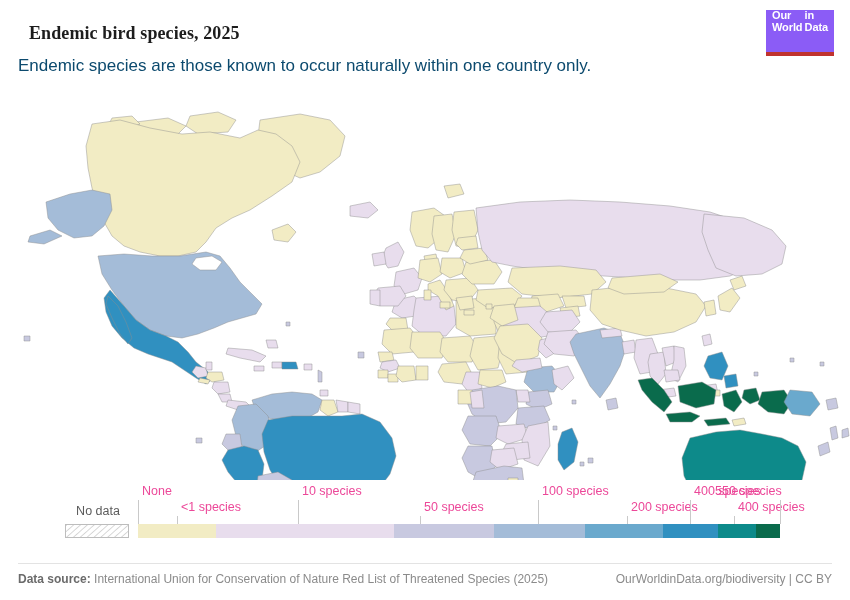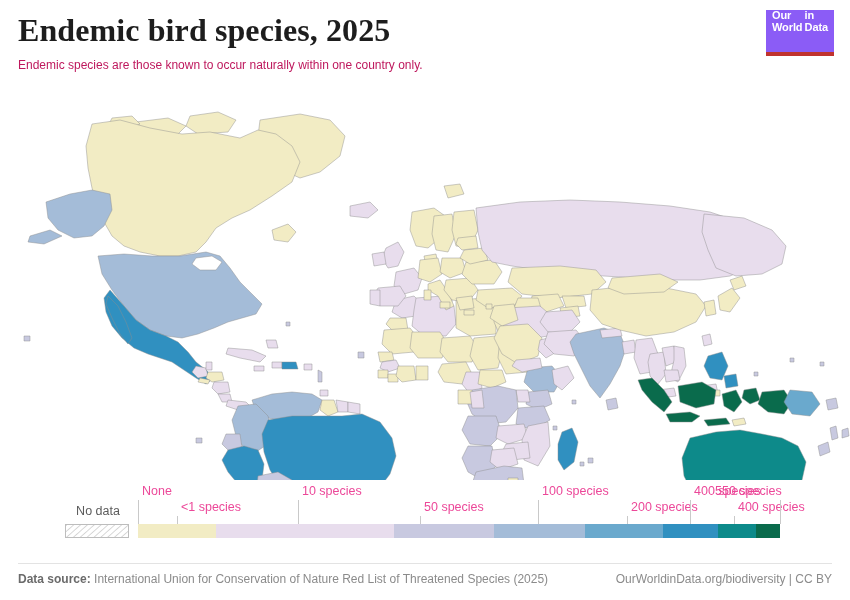--- a/index.html
+++ b/index.html
@@ -8,25 +8,25 @@
     background:#ffffff;
     font-family:"Liberation Sans","DejaVu Sans",sans-serif;
     -webkit-font-smoothing:antialiased;
   }
   .page{position:relative;width:850px;height:600px;}
 
   
   .header{position:absolute;left:18px;top:12px;right:18px;}
   .chart-title{
     font-family:"Liberation Serif","DejaVu Serif",serif;
-    font-size:32px;font-weight:700;color:#1d1d1d;
-    letter-spacing:.1px;line-height:1.18;margin:0;
+    font-size:18px;font-weight:700;color:#1d1d1d;
+    letter-spacing:.1px;line-height:1.18;margin:11px;
   }
   .chart-subtitle{
-    font-size:12px;color:#be185d;margin:8px 0 0 0;line-height:1.3;
+    font-size:17px;color:#0c4a6e;margin:8px 0 0 0;line-height:1.3;
     font-weight:400;
   }
   .owid-logo{
     position:absolute;right:16px;top:10px;
     width:68px;height:46px;background:#8b5cf6;
     border-bottom:4px solid #c0332e;
     box-sizing:border-box;
     display:flex;flex-direction:row;justify-content:center;
     padding:0 6px;
   }

